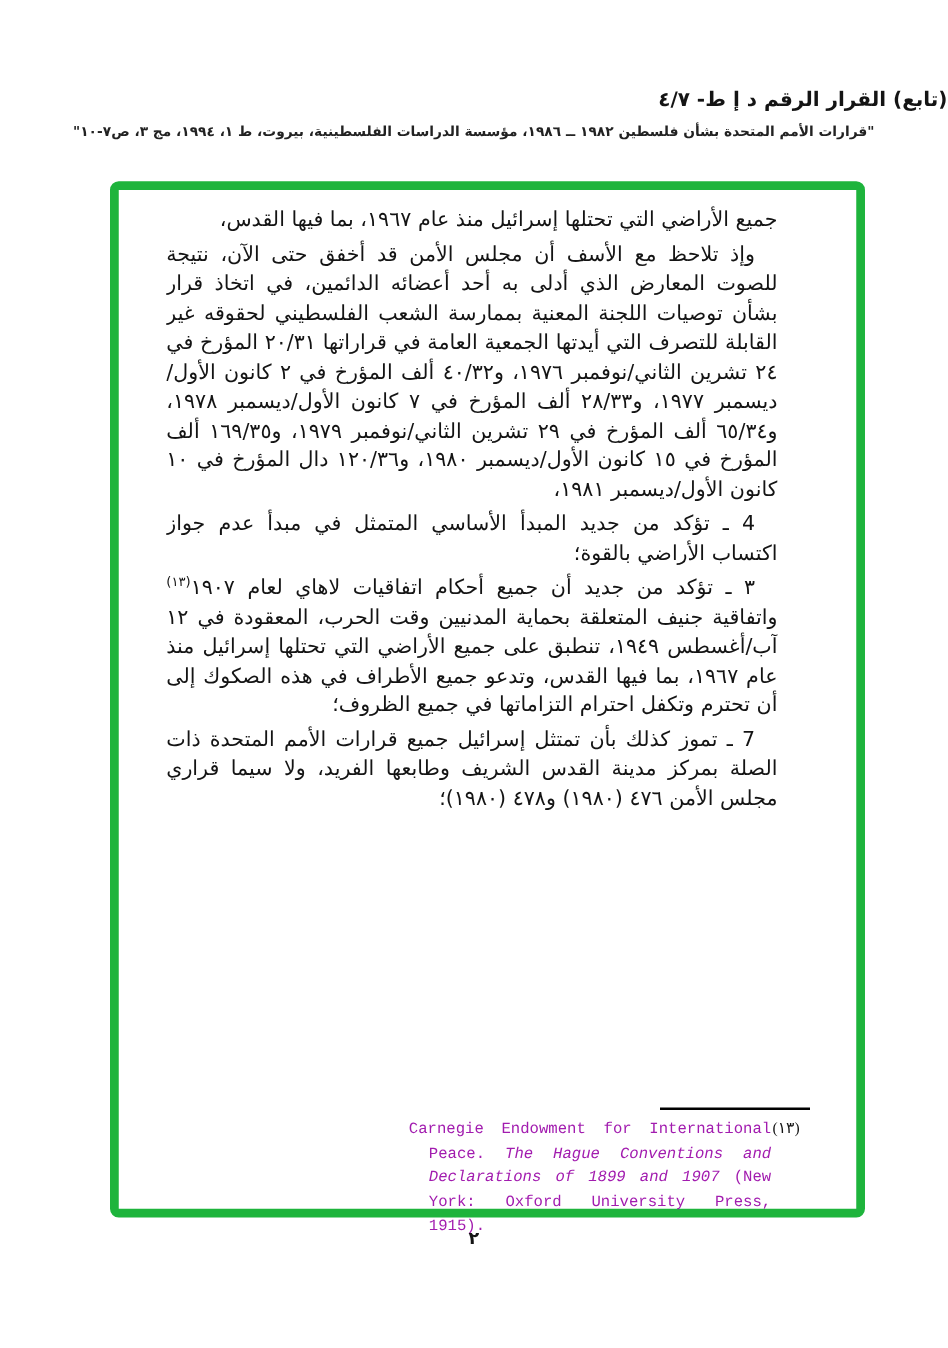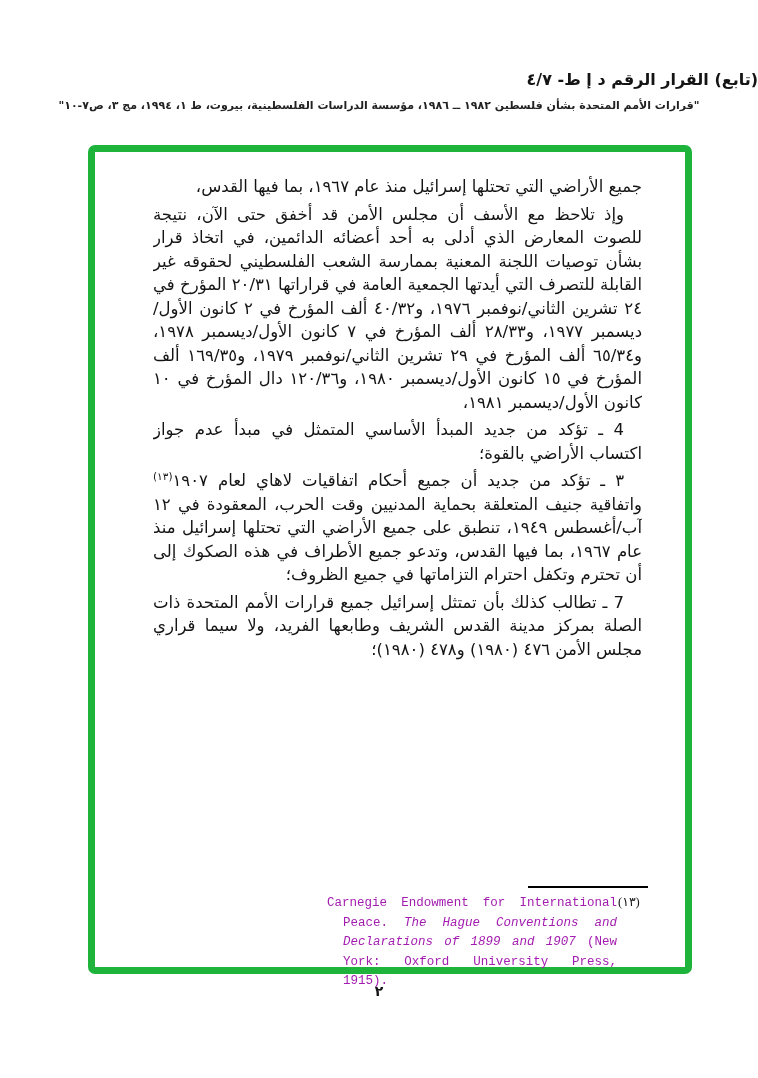--- a/index.html
+++ b/index.html
@@ -17,23 +17,23 @@
     position:absolute;top:99px;left:0;width:758px;
     text-align:center;direction:rtl;unicode-bidi:embed;
     font-size:11px;font-weight:bold;color:#222;
   }
   .box{
     position:absolute;left:88px;top:145px;width:604px;height:829px;
     box-sizing:border-box;border:7px solid #1eb43c;border-radius:7px;
     background:transparent;
   }
   .body-text{
-    position:absolute;left:133px;top:175px;width:489px;max-height:722px;overflow:hidden;
+    position:absolute;left:133px;top:164px;width:489px;max-height:722px;overflow:hidden;
     direction:rtl;unicode-bidi:embed;text-align:justify;
-    font-size:16.5px;line-height:23.5px;margin-left:20px;
+    font-size:16.5px;line-height:23.5px;
   }
   .body-text p.para{margin:0 0 4px 0;}
   .body-text p.indent{text-indent:18px;}
   .b{font-weight:normal;}
   .i{font-style:italic;}
   sup{font-size:10.5px;line-height:0;}
   .fn-rule{
     position:absolute;left:528px;top:886px;width:120px;height:2px;background:#000;
   }
   .fn-marker{
@@ -58,20 +58,20 @@
 <div class="hdr-title">(تابع) القرار الرقم د إ ط- ٤/٧</div>
 <div class="hdr-src">"قرارات الأمم المتحدة بشأن فلسطين ١٩٨٢ ــ ١٩٨٦، مؤسسة الدراسات الفلسطينية، بيروت، ط ١، ١٩٩٤، مج ٣، ص٧-١٠"</div>
 
 <div class="box" style="border-color: rgb(30, 180, 60);"></div>
 
 <div class="body-text">
     <p class="para"><span>جميع الأراضي التي تحتلها إسرائيل منذ عام ١٩٦٧، بما فيها القدس،</span></p>
     <p class="para indent"><span class="b">وإذ تلاحظ مع الأسف</span><span> أن مجلس الأمن قد أخفق حتى الآن، نتيجة للصوت المعارض الذي أدلى به أحد أعضائه الدائمين، في اتخاذ قرار بشأن توصيات اللجنة المعنية بممارسة الشعب الفلسطيني لحقوقه غير القابلة للتصرف التي أيدتها الجمعية العامة في قراراتها ٢٠/٣١ المؤرخ في ٢٤ تشرين الثاني/نوفمبر ١٩٧٦، و٤٠/٣٢ ألف المؤرخ في ٢ كانون الأول/ديسمبر ١٩٧٧، و٢٨/٣٣ ألف المؤرخ في ٧ كانون الأول/ديسمبر ١٩٧٨، و٦٥/٣٤ ألف المؤرخ في ٢٩ تشرين الثاني/نوفمبر ١٩٧٩، و١٦٩/٣٥ ألف المؤرخ في ١٥ كانون الأول/ديسمبر ١٩٨٠، و١٢٠/٣٦ دال المؤرخ في ١٠ كانون الأول/ديسمبر ١٩٨١،</span></p>
     <p class="para indent"><span>4 ـ </span><span class="b">تؤكد من جديد</span><span> المبدأ الأساسي المتمثل في مبدأ عدم جواز اكتساب الأراضي بالقوة؛</span></p>
     <p class="para indent"><span>٣ ـ </span><span class="b">تؤكد من جديد</span><span> أن جميع أحكام اتفاقيات لاهاي لعام ١٩٠٧</span><sup>(١٣)</sup><span> واتفاقية جنيف المتعلقة بحماية المدنيين وقت الحرب، المعقودة في ١٢ آب/أغسطس ١٩٤٩، تنطبق على جميع الأراضي التي تحتلها إسرائيل منذ عام ١٩٦٧، بما فيها القدس، وتدعو جميع الأطراف في هذه الصكوك إلى أن تحترم وتكفل احترام التزاماتها في جميع الظروف؛</span></p>
-    <p class="para indent"><span>7 ـ </span><span class="b">تطالب كذلك</span><span> بأن تمتثل إسرائيل جميع قرارات الأمم المتحدة ذات الصلة بمركز مدينة القدس الشريف وطابعها الفريد، ولا سيما قراري مجلس الأمن ٤٧٦ (١٩٨٠) و٤٧٨ (١٩٨٠)؛</span></p>
+    <p class="para indent"><span>7 ـ </span><span class="b">تموز كذلك</span><span> بأن تمتثل إسرائيل جميع قرارات الأمم المتحدة ذات الصلة بمركز مدينة القدس الشريف وطابعها الفريد، ولا سيما قراري مجلس الأمن ٤٧٦ (١٩٨٠) و٤٧٨ (١٩٨٠)؛</span></p>
   </div>
 
 <div class="fn-rule" style="background: rgb(0, 0, 0);"></div>
 <div class="fn-marker">(١٣)</div>
 <div class="fn"><span>Carnegie Endowment for International Peace. </span><span class="i">The Hague Conventions and Declarations of 1899 and 1907</span><span> (New York: Oxford University Press, 1915).</span></div>
 
 <div class="pgnum">٢</div>
 
 </body></html>

